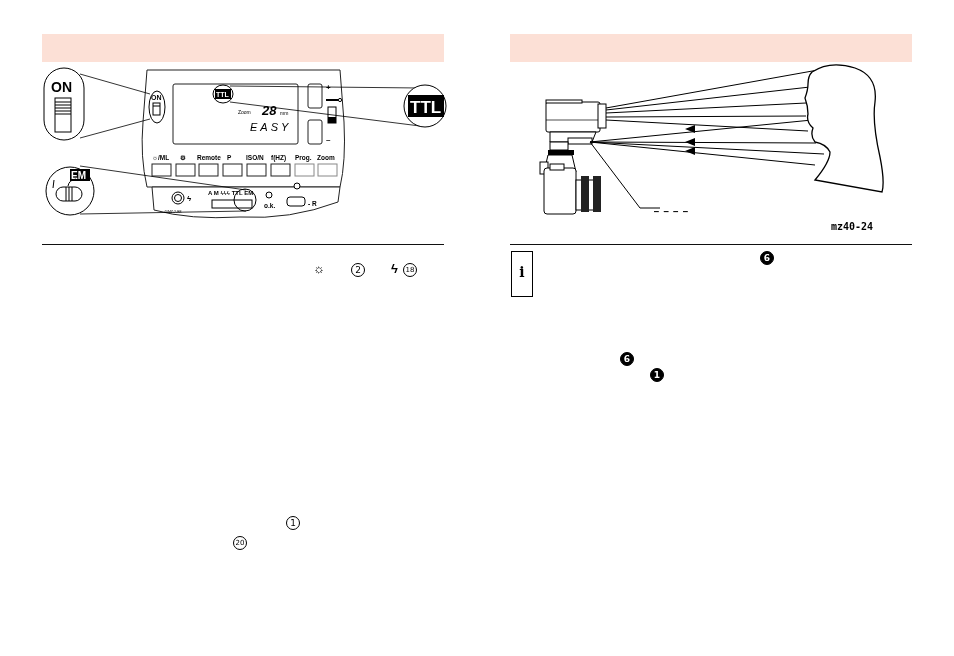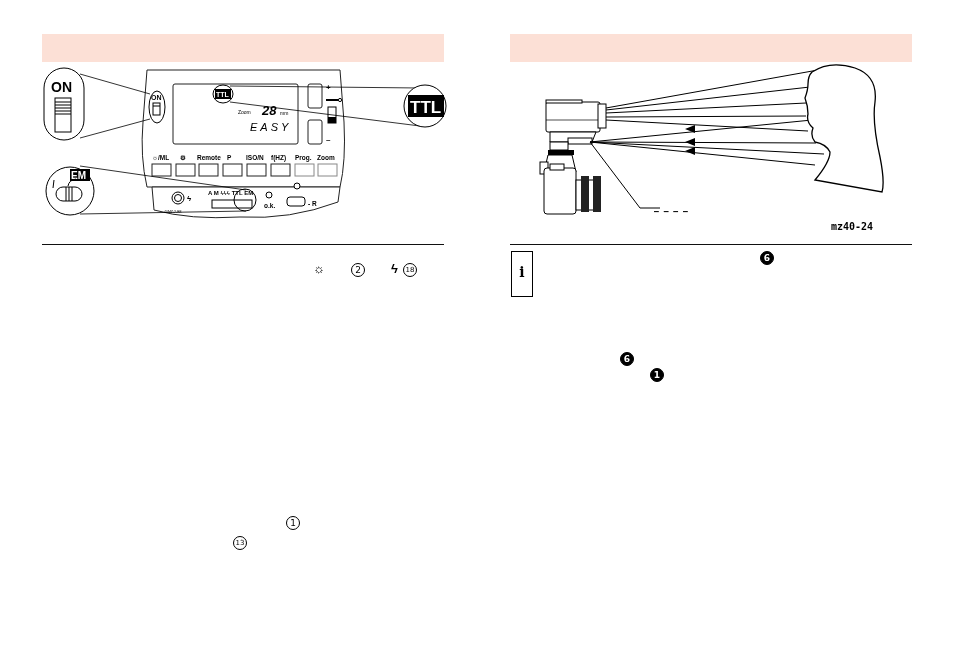--- a/index.html
+++ b/index.html
@@ -124,21 +124,21 @@
   <path d="M28 124 Q29 118 36 117" stroke="#000" fill="none"></path>
 </svg>
 
 <div class="rule" style="left:42px; width:402px;"></div>
 
 <span class="glyph" style="left:313px; top:262px;">☼</span>
 <span class="circ" style="left:351px; top:263px;">2</span>
 <span class="glyph" style="left:391px; top:262px; font-weight:bold;">ϟ</span>
 <span class="circ" style="left:403px; top:263px; font-size:7px;">18</span>
 <span class="circ" style="left:286px; top:516px;">1</span>
-<span class="circ" style="left:233px; top:536px; font-size:7px;">13</span>
+<span class="circ" style="left:233px; top:536px; font-size:7px;">20</span>
 
 <div class="band" style="left:510px; width:402px;"></div>
 
 <svg class="abs" style="left:510px; top:62px;" width="410" height="170" viewBox="0 0 410 170">
 
   <rect x="36" y="40" width="54" height="30" rx="2" fill="#fff" stroke="#000"></rect>
   <rect x="36" y="38" width="36" height="3" fill="#fff" stroke="#000"></rect>
   <rect x="88" y="42" width="8" height="24" fill="#fff" stroke="#000"></rect>
   <line x1="36" y1="58" x2="88" y2="58" stroke="#000" stroke-width="0.7"></line>
   <path d="M40 70 L86 70 L82 80 L40 80 Z" fill="#fff" stroke="#000"></path>

